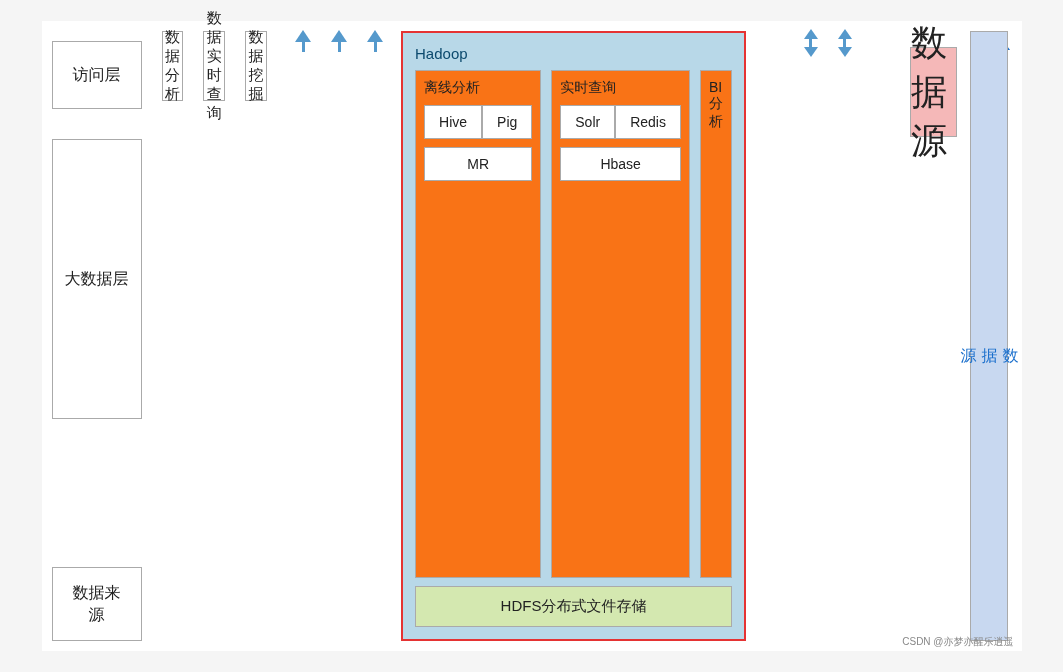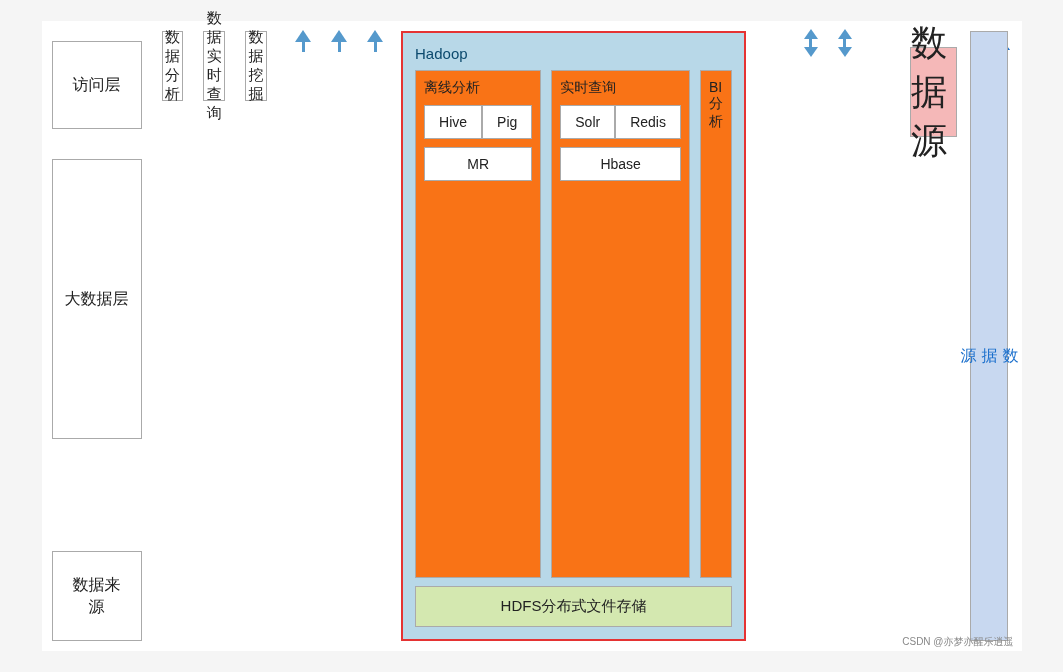--- a/index.html
+++ b/index.html
@@ -46,30 +46,30 @@
       font-size: 16px;
       color: #222;
       display: flex;
       align-items: center;
       justify-content: center;
       padding: 8px 4px;
       line-height: 1.4;
     }
 
     .access-layer-label {
-      height: 88px;
+      height: 68px;
     }
 
     .big-data-label {
       height: 280px;
       margin-top: 20px;
     }
 
     .datasource-label {
-      height: 90px;
+      height: 74px;
       margin-top: auto;
     }
 
     
     .center-col {
       flex: 1;
       display: flex;
       flex-direction: row;
       padding: 0 10px;
       gap: 8px;

